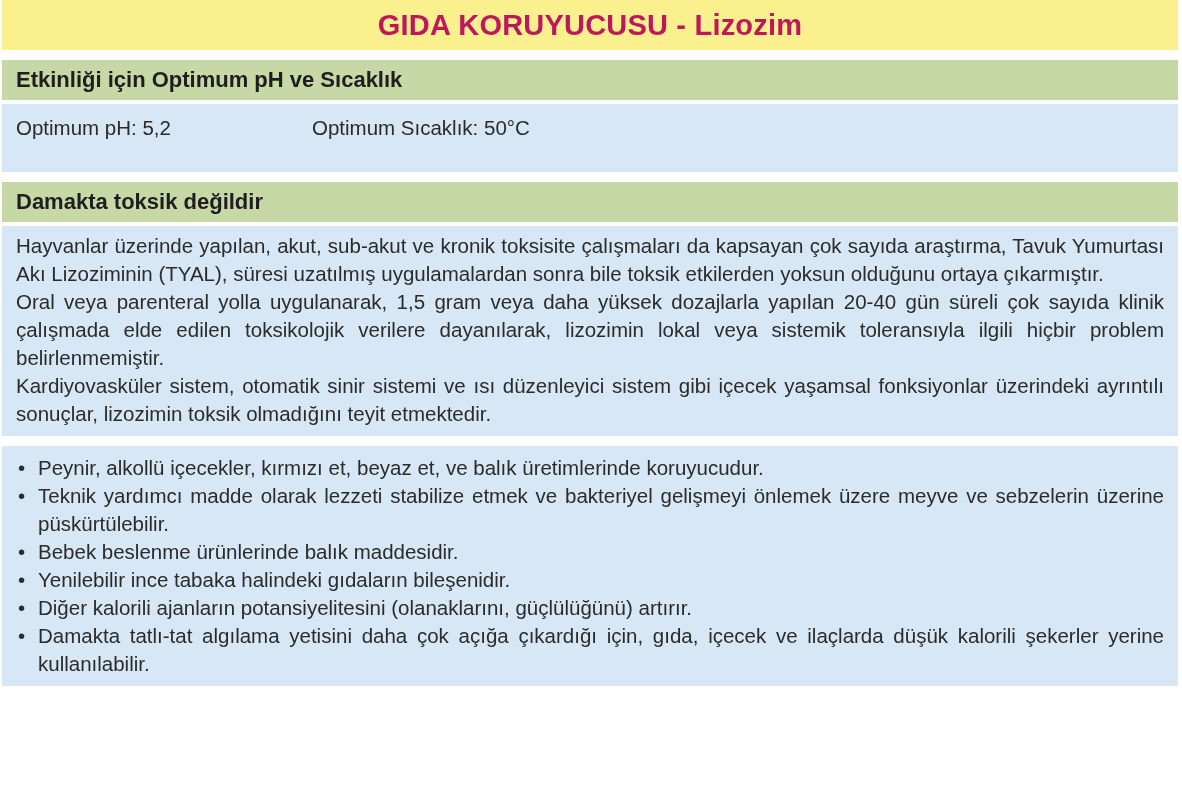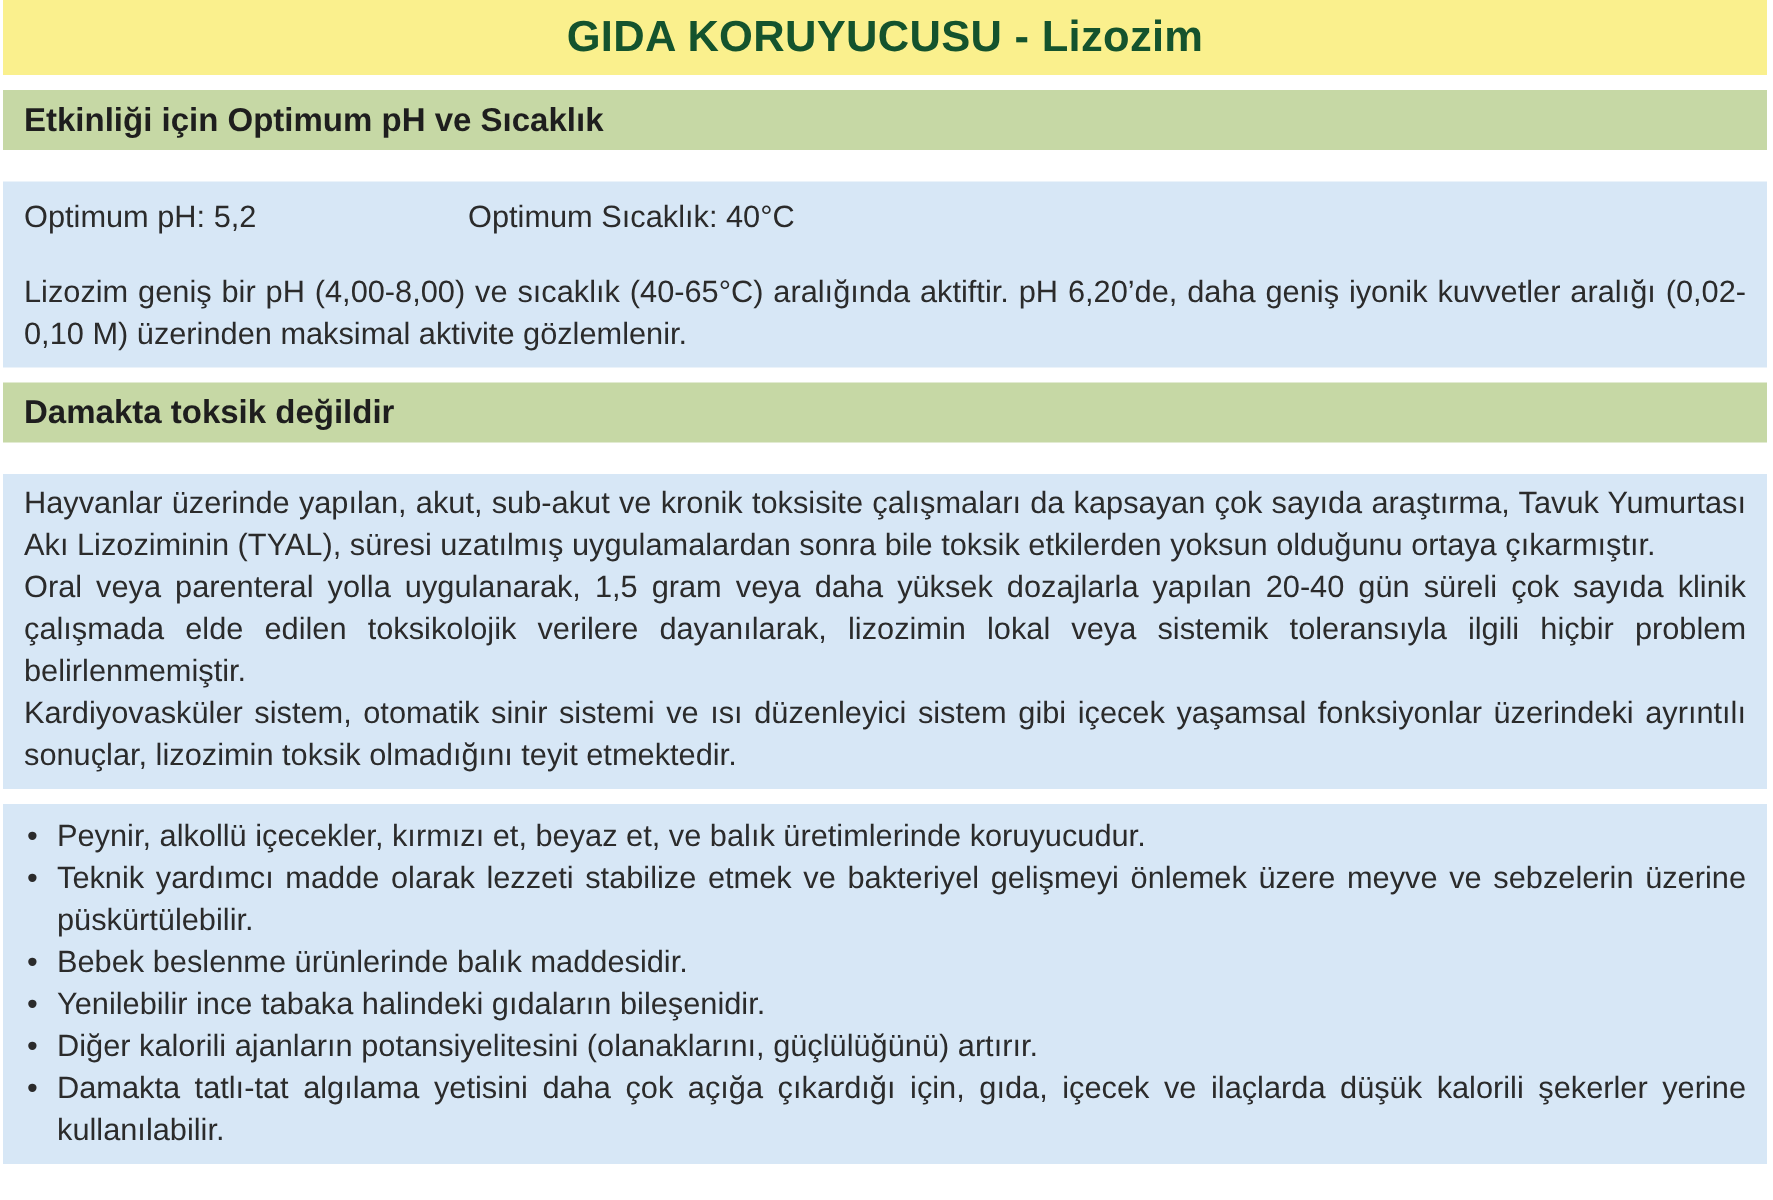--- a/index.html
+++ b/index.html
@@ -30,30 +30,30 @@
     background: var(--title-bg);
     display: flex;
     align-items: center;
     justify-content: center;
     margin-bottom: 10px;
   }
   .title-band h1 {
     margin: 0;
     font-size: 29px;
     font-weight: 700;
-    color: #14532d;
+    color: #be185d;
     letter-spacing: 0.2px;
   }
   .section-head {
     background: var(--section-bg);
     height: 40px;
     display: flex;
     align-items: center;
     padding: 0 14px;
-    margin-bottom: 21px;
+    margin-bottom: 4px;
   }
   .section-head .head-text {
     font-size: 22px;
     font-weight: 700;
     color: var(--heading-color);
   }
   .content {
     background: var(--content-bg);
     padding: 6px 14px 8px 14px;
     font-size: 20.5px;
@@ -99,23 +99,22 @@
     <h1>GIDA KORUYUCUSU - Lizozim</h1>
   </header>
 
   <section>
     <div class="section-head">
       <span class="head-text">Etkinliği için Optimum pH ve Sıcaklık</span>
     </div>
     <div class="content">
       <div class="optimum-row">
         <span class="optimum-ph">Optimum pH: 5,2</span>
-        <span class="optimum-temp">Optimum Sıcaklık: 40°C</span>
+        <span class="optimum-temp">Optimum Sıcaklık: 50°C</span>
       </div>
-      <p>Lizozim geniş bir pH (4,00-8,00) ve sıcaklık (40-65°C) aralığında aktiftir. pH 6,20’de, daha geniş iyonik kuvvetler aralığı (0,02-0,10 M) üzerinden maksimal aktivite gözlemlenir.</p>
     </div>
   </section>
 
   <section>
     <div class="section-head">
       <span class="head-text">Damakta toksik değildir</span>
     </div>
     <div class="content">
       <p>Hayvanlar üzerinde yapılan,  akut, sub-akut ve kronik toksisite çalışmaları da kapsayan çok sayıda araştırma,  Tavuk Yumurtası Akı Lizoziminin (TYAL), süresi uzatılmış uygulamalardan sonra bile toksik etkilerden yoksun  olduğunu ortaya çıkarmıştır.</p>
       <p>Oral veya parenteral yolla uygulanarak, 1,5 gram veya daha yüksek dozajlarla yapılan  20-40 gün süreli çok sayıda klinik çalışmada elde edilen toksikolojik verilere dayanılarak, lizozimin lokal veya sistemik toleransıyla ilgili hiçbir problem belirlenmemiştir.</p>

